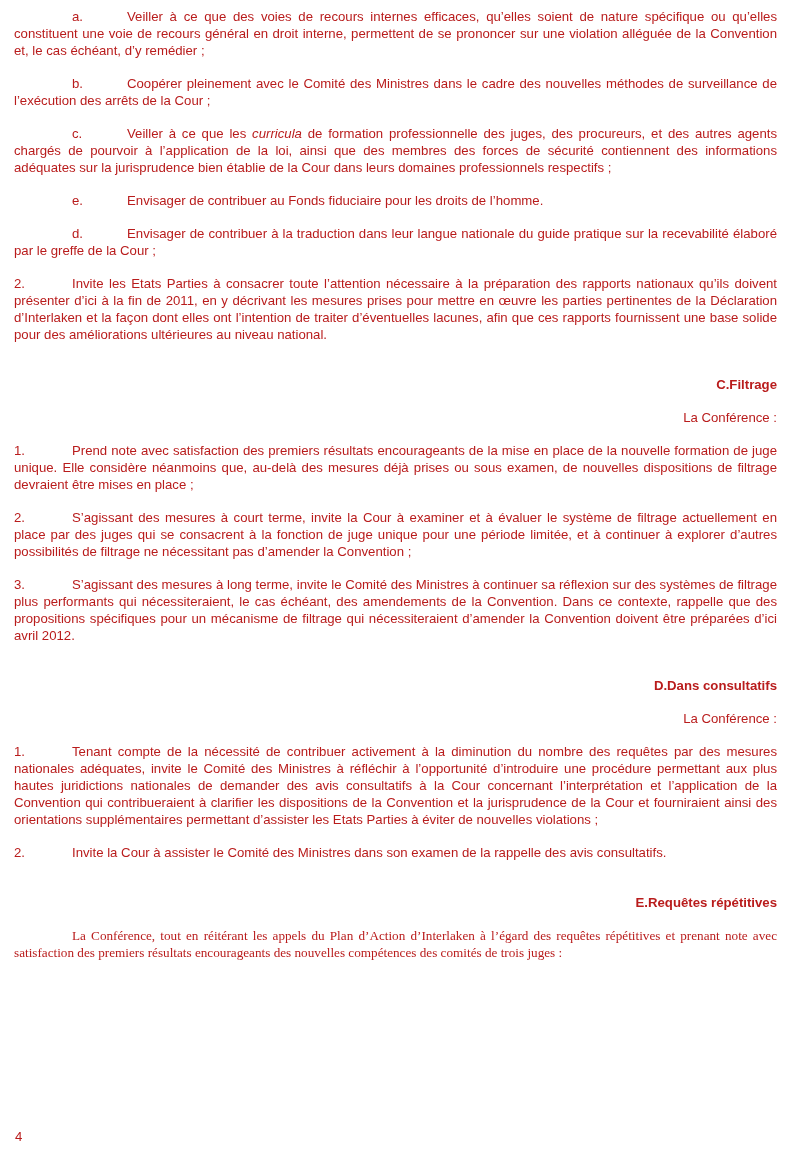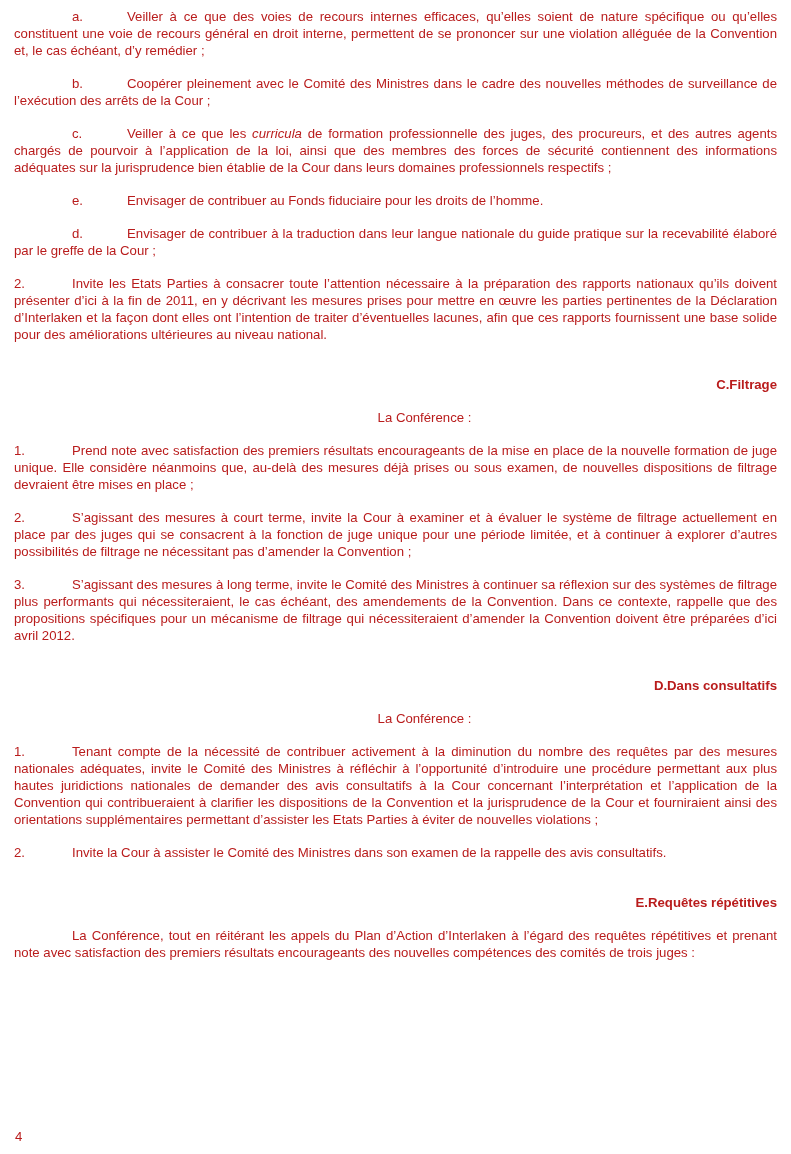--- a/index.html
+++ b/index.html
@@ -15,22 +15,22 @@
     color: #b91c1c;
     padding: 8px 14px 0 14px;
     overflow: hidden;
   }
   p { margin: 0 0 16px 0; text-align: justify; }
   .hang { text-indent: 58px; }
   .lbl { display: inline-block; text-indent: 0; }
   .lbl-item { width: 55px; }
   .lbl-num { width: 58px; }
   .heading { font-weight: bold; margin: 33px 0 16px 0; text-align: right; }
-  .intro { text-indent: 58px; text-align: center; }
-  .first-indent { text-indent: 58px; }
+  .intro { text-indent: 58px; text-align: right; }
+  .first-indent { text-indent: 58px; font-family: Liberation Serif, serif; }
   .page-number {
     position: absolute;
     left: 15px;
     bottom: 9px;
     text-align: left;
   }
   i { font-style: italic; }
 </style>
 </head>
 <body>

